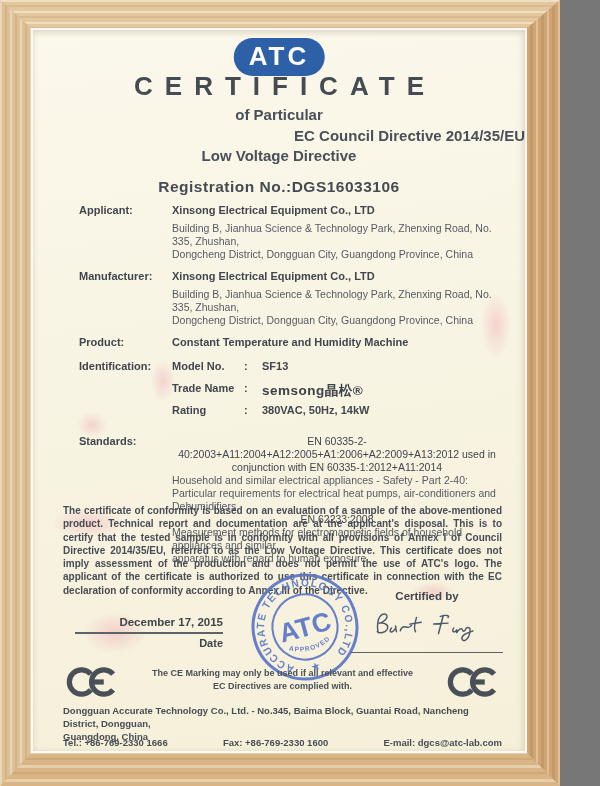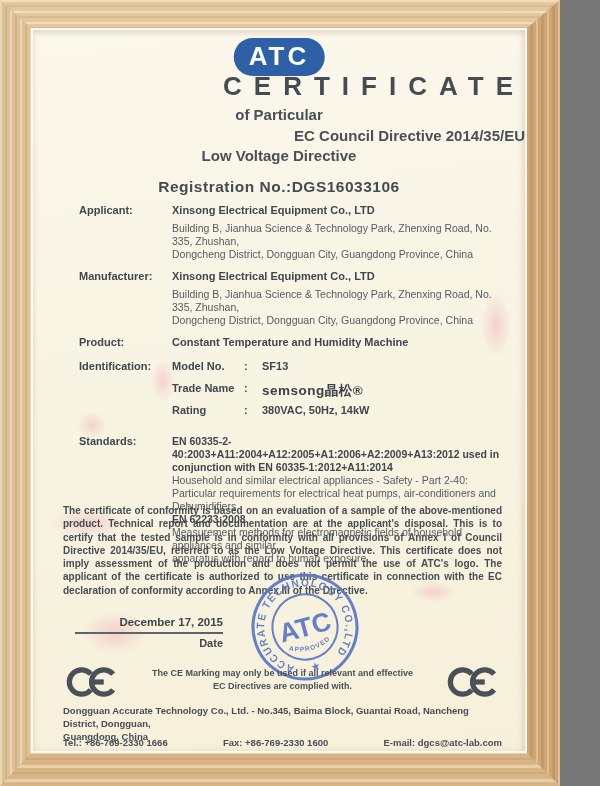--- a/index.html
+++ b/index.html
@@ -41,21 +41,21 @@
   .s2 { left:50px; top:582px; width:64px; height:42px; }
   .s3 { right:14px; top:262px; width:30px; height:66px; }
   .s4 { left:378px; top:552px; width:44px; height:20px; }
   .s5 { left:118px; top:330px; width:24px; height:42px; }
   .s6 { left:44px; top:382px; width:30px; height:26px; }
 
   
   .logo-badge { position:absolute; top:8px; left:50%; transform:translateX(-50%);
     background:#2d60a7; color:#fdfdfb; border-radius:20px; padding:2px 15px 4px;
     font-size:26px; font-weight:bold; letter-spacing:3px; line-height:32px; }
-  .cert-title { position:absolute; top:41px; width:100%; text-align:right;
+  .cert-title { position:absolute; top:41px; width:100%; text-align:center;
     font-size:26px; font-weight:bold; letter-spacing:12px; padding-left:12px;
     color:#454b53; }
   .sub { position:absolute; width:100%; text-align:center; font-weight:bold; color:#4a5058; }
   .sub-conformity { top:76px; font-size:15px; }
   .sub-directive  { top:97px; font-size:15px;text-align:right; }
   .sub-lvd        { top:117px; font-size:15px; }
   .registration { position:absolute; top:148px; width:100%; text-align:center;
     font-size:15.5px; font-weight:bold; letter-spacing:.5px; color:#454b53; }
 
   
@@ -65,21 +65,21 @@
   .field-value { flex:1; }
   .party-name { font-size:11px; font-weight:bold; color:#40464e; margin-bottom:6px; }
   .party-address div { font-size:10.5px; line-height:13px; color:#555b63; }
   .product-value { font-size:11px; font-weight:bold; color:#40464e; }
   .ident-line { display:flex; height:22px; align-items:flex-start; }
   .ident-key { width:72px; flex:0 0 72px; font-size:11px; font-weight:bold; color:#40464e; }
   .ident-sep { width:18px; flex:0 0 18px; font-size:11px; font-weight:bold; color:#40464e; }
   .ident-val { font-size:11px; font-weight:bold; color:#40464e; }
   .brand { font-size:13.5px; letter-spacing:.5px; color:#3b4148; }
   .std-line { font-size:10.5px; line-height:13px; color:#555b63; }
-  .std-bold { font-weight:bold; color:#40464e; }
+  .std-bold { font-weight:normal; color:#40464e;text-align:center; }
 
   
   .body-text { position:absolute; top:474px; left:30px; right:23px;
     font-size:10px; font-weight:bold; line-height:13.3px; text-align:justify; color:#474d55; }
 
   
   .stamp { position:absolute; left:216px; top:541px; width:112px; height:112px;
     transform:rotate(-15deg); opacity:.92; }
   .stamp svg { width:100%; height:100%; }
 
@@ -217,20 +217,35 @@
         </text>
         <text x="55" y="99" text-anchor="middle" font-size="11" fill="#5b76c7">★</text>
       </svg>
     </div>
 
     <div class="date-block">
       <div class="date-value">December 17, 2015</div>
       <div class="date-label">Date</div>
     </div>
 
+    <div class="certified-block">
+      <div class="certified-label">Certified by</div>
+      <div class="sig-wrap">
+        <svg viewBox="0 0 130 46">
+          <g fill="none" stroke="#4b566b" stroke-width="1.5" stroke-linecap="round" stroke-linejoin="round">
+            <path d="M14,30 C12,22 14,13 18,11 C23,9 25,13 21,17 C18,20 15,20 15,20 C21,19 26,22 23,27 C21,30 16,31 13,29"></path>
+            <path d="M28,25 C25,28 27,31 30,28 C32,26 33,24 32,23 L33,29"></path>
+            <path d="M37,28 C38,25 40,23 43,24 C46,25 48,24 49,22"></path>
+            <path d="M54,14 C52,21 51,27 53,29 M47,21 L59,19"></path>
+            <path d="M79,13 C85,11 89,12 87,14 M82,12 C80,20 78,27 77,31 M72,21 L87,20"></path>
+            <path d="M93,25 C90,29 94,31 96,27 L96,30 C98,27 101,24 102,27 C102,29 104,29 105,27 C106,24 109,24 110,26 C110,31 109,36 105,38 C101,39 100,35 104,32 C107,30 111,29 113,28"></path>
+          </g>
+        </svg>
+      </div>
+    </div>
 
     <div class="ce-row">
       <svg viewBox="0 0 124 80">
         <g fill="none" stroke="#4a5058" stroke-width="12">
           <path d="M59.4,22 A28,28 0 1 0 59.4,58"></path>
           <path d="M110.4,22 A28,28 0 1 0 110.4,58"></path>
           <path d="M61,40 L89,40"></path>
         </g>
       </svg>
       <div class="ce-note">The CE Marking may only be used if all relevant and effective EC Directives are complied with.</div>

